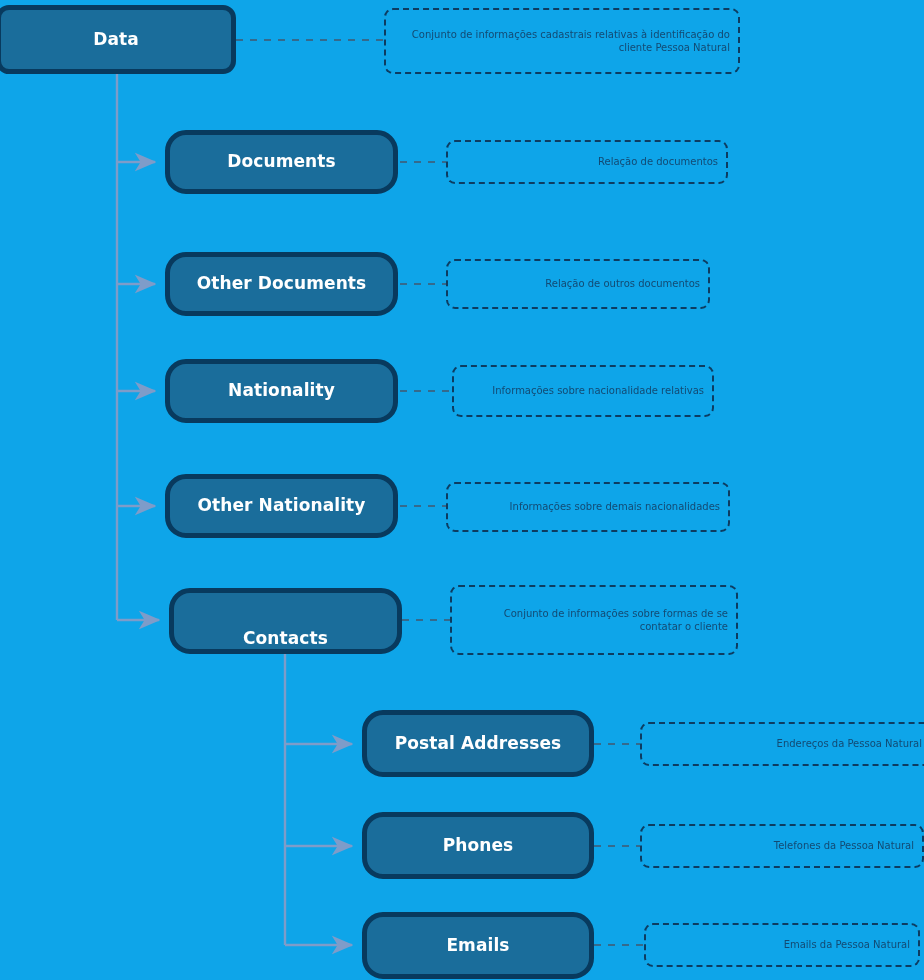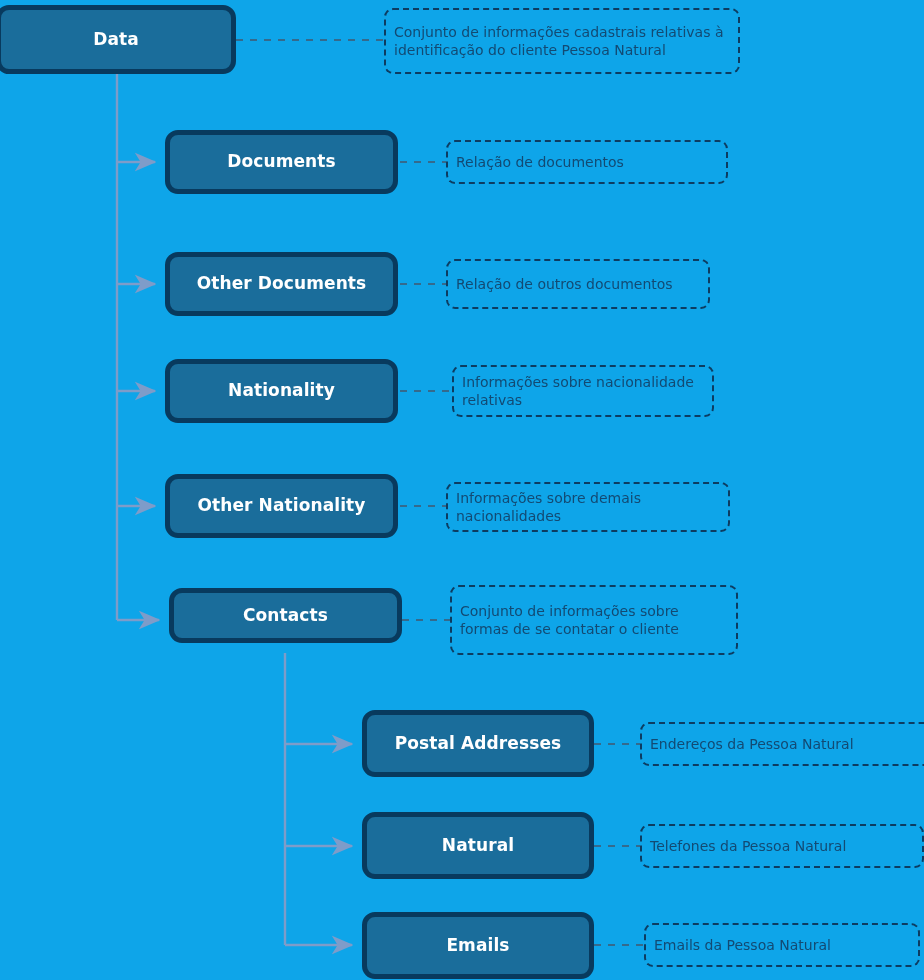--- a/index.html
+++ b/index.html
@@ -25,21 +25,21 @@
     width: 924px;
     height: 980px;
     pointer-events: none;
   }
   
   .node {
     position: absolute;
     box-sizing: border-box;
     background: #1a6d9b;
     border: 5px solid #083a5e;
-    border-radius: 13px;
+    border-radius: 21px;
     display: flex;
     align-items: center;
     justify-content: center;
     color: #ffffff;
     font-size: 17px;
     font-weight: bold;
     letter-spacing: 0.1px;
     text-align: center;
     line-height: 1.15;
   }
@@ -51,23 +51,23 @@
   .note {
     position: absolute;
     box-sizing: border-box;
     background: transparent;
     border: 2.5px dashed #0d3c61;
     border-radius: 9px;
     display: flex;
     align-items: center;
     justify-content: center;
     color: #134a73;
-    font-size: 14px;
+    font-size: 10px;
     font-weight: normal;
-    text-align: left;
+    text-align: right;
     line-height: 1.32;
     padding: 2px 8px;
   }
   .note span {
     display: block;
     width: 100%;
   }
 </style>
 </head>
 <body>
@@ -134,36 +134,36 @@
     <span>Informações sobre nacionalidade relativas</span>
   </div>
 
   <div class="node" style="left:165px; top:474px; width:233px; height:64px;">
     <span>Other Nationality</span>
   </div>
   <div class="note" style="left:446px; top:482px; width:284px; height:50px;">
     <span>Informações sobre demais nacionalidades</span>
   </div>
 
-  <div class="node" style="left:169px; top:588px; width:233px; height:55px;">
+  <div class="node" style="left:169px; top:588px; width:233px; height:66px;align-items:flex-end;">
     <span>Contacts</span>
   </div>
   <div class="note" style="left:450px; top:585px; width:288px; height:70px;">
     <span>Conjunto de informações sobre formas de se contatar o cliente</span>
   </div>
 
   <div class="node" style="left:362px; top:710px; width:232px; height:67px;">
     <span>Postal Addresses</span>
   </div>
   <div class="note" style="left:640px; top:722px; width:292px; height:44px;">
     <span>Endereços da Pessoa Natural</span>
   </div>
 
   <div class="node" style="left:362px; top:812px; width:232px; height:67px;">
-    <span>Natural</span>
+    <span>Phones</span>
   </div>
   <div class="note" style="left:640px; top:824px; width:284px; height:44px;">
     <span>Telefones da Pessoa Natural</span>
   </div>
 
   <div class="node" style="left:362px; top:912px; width:232px; height:67px;">
     <span>Emails</span>
   </div>
   <div class="note" style="left:644px; top:923px; width:276px; height:44px;">
     <span>Emails da Pessoa Natural</span>

